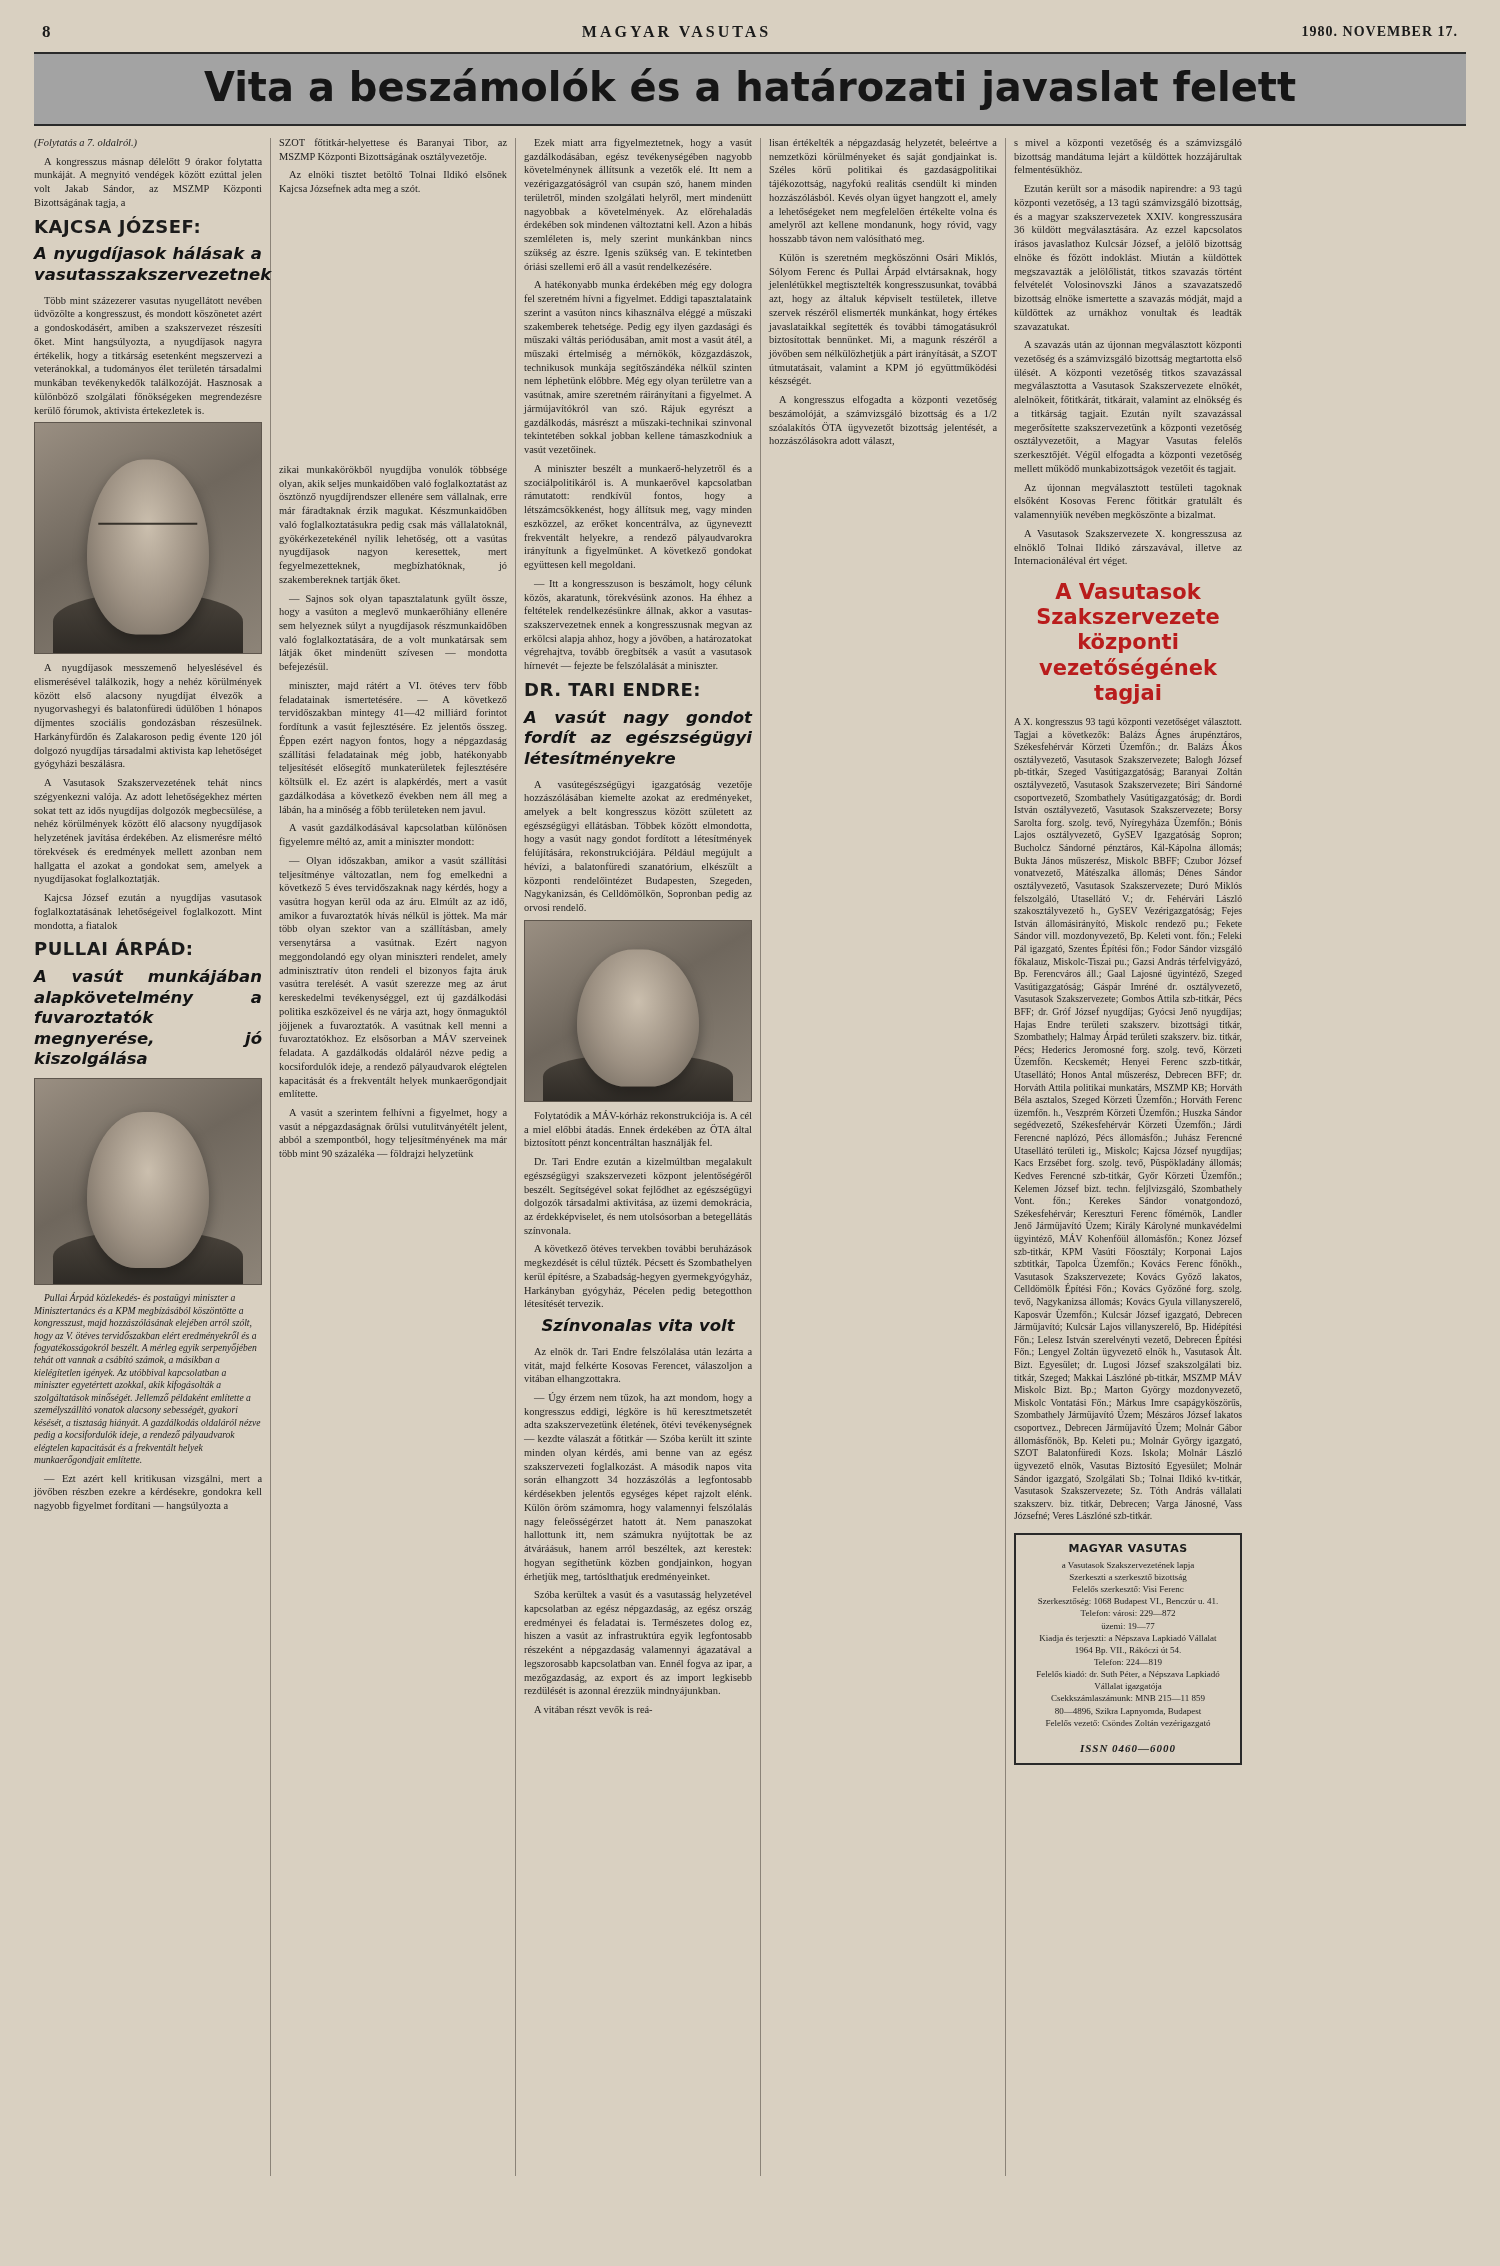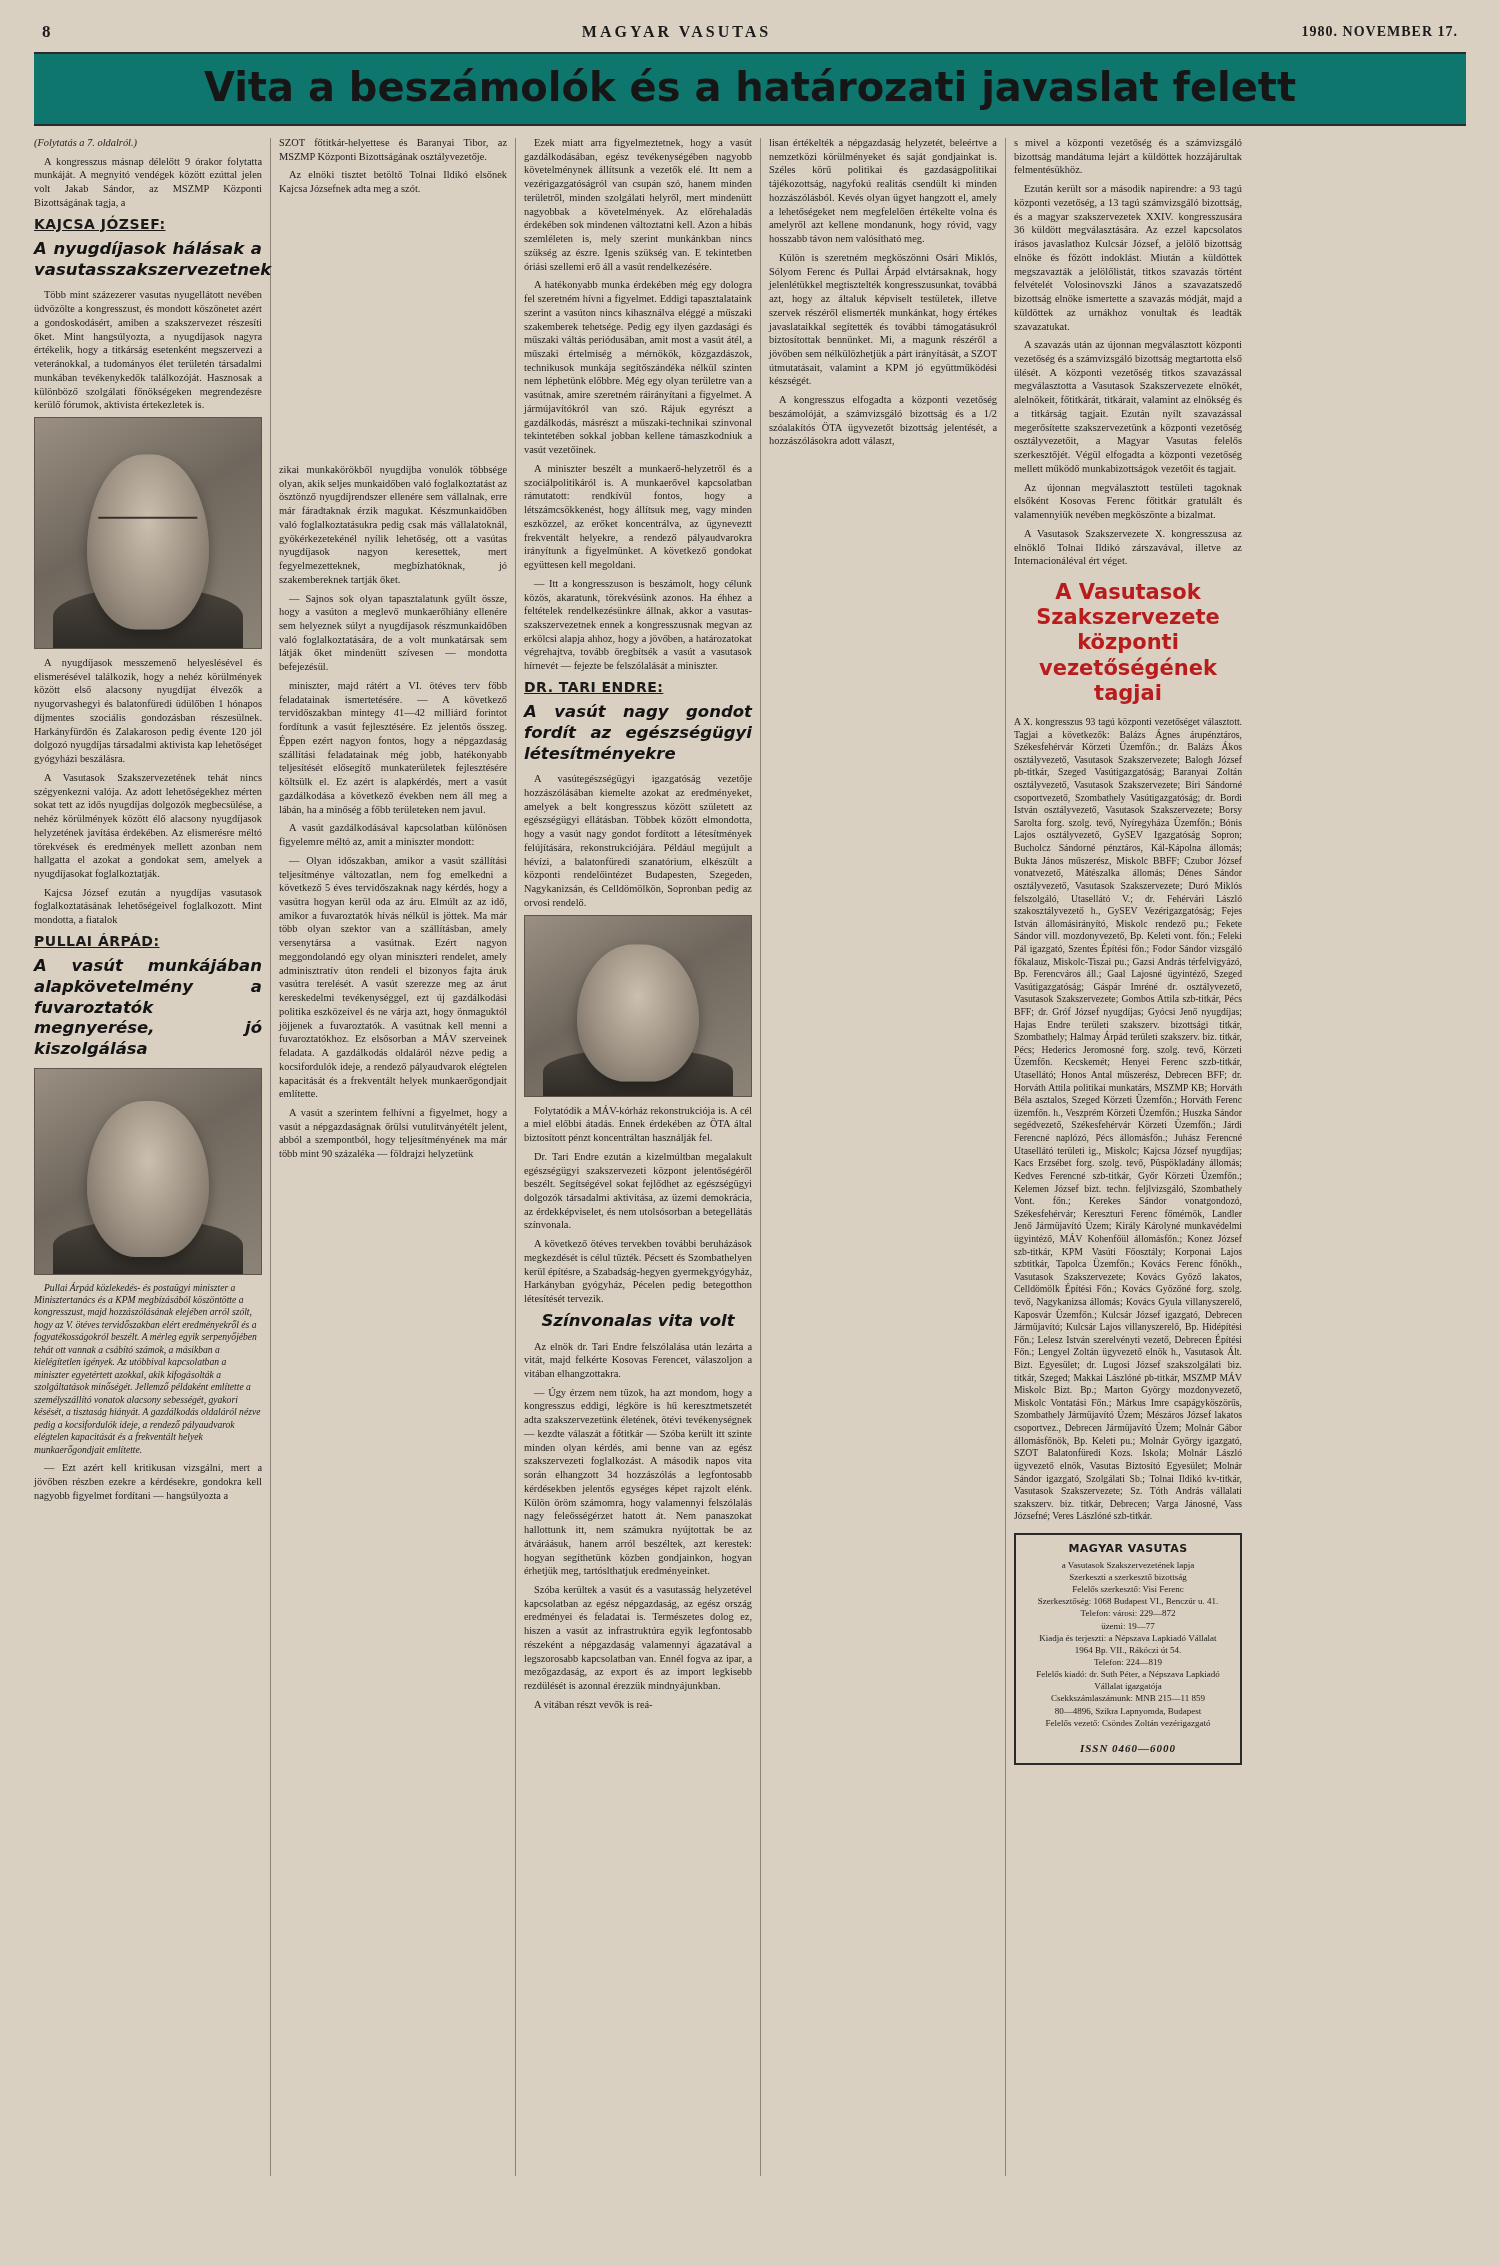--- a/index.html
+++ b/index.html
@@ -23,21 +23,21 @@
     font-family:"Liberation Serif", serif;
     font-size:15px;letter-spacing:1px;
     padding:0 8px 6px 8px;
   }
   .masthead .pg{font-weight:bold;font-size:17px;}
   .masthead .title{font-weight:bold;letter-spacing:3px;font-size:16px;}
   .masthead .date{font-weight:bold;letter-spacing:1px;font-size:14px;}
 
   
   .banner{
-    background:#0f766e;
+    background:#a3a3a3;
     border-top:2px solid #2a2a2a;
     border-bottom:2px solid #2a2a2a;
     margin-top:4px;
     padding:10px 0 14px 0;
     text-align:center;
   }
   .banner h1{
     margin:0;
     font-family:"DejaVu Sans", sans-serif;
     font-weight:bold;
@@ -64,24 +64,23 @@
   .col p{margin:0 0 5px 0;text-indent:10px;}
   .col p.noind{text-indent:0;}
   .vline{
     width:1px;background:#8b8378;flex:0 0 1px;margin-top:2px;
   }
 
   
   .byline{
     font-family:"DejaVu Sans", sans-serif;
     font-weight:bold;
-    font-size:14px;
+    font-size:18px;
     letter-spacing:.5px;
     margin:0 0 6px 0;
-    text-decoration:underline;
   }
   .subhead{
     font-family:"DejaVu Sans", sans-serif;
     font-weight:bold;
     font-style:italic;
     font-size:16.5px;
     line-height:1.25;
     margin:0 0 8px 0;
     color:#141414;
   }

